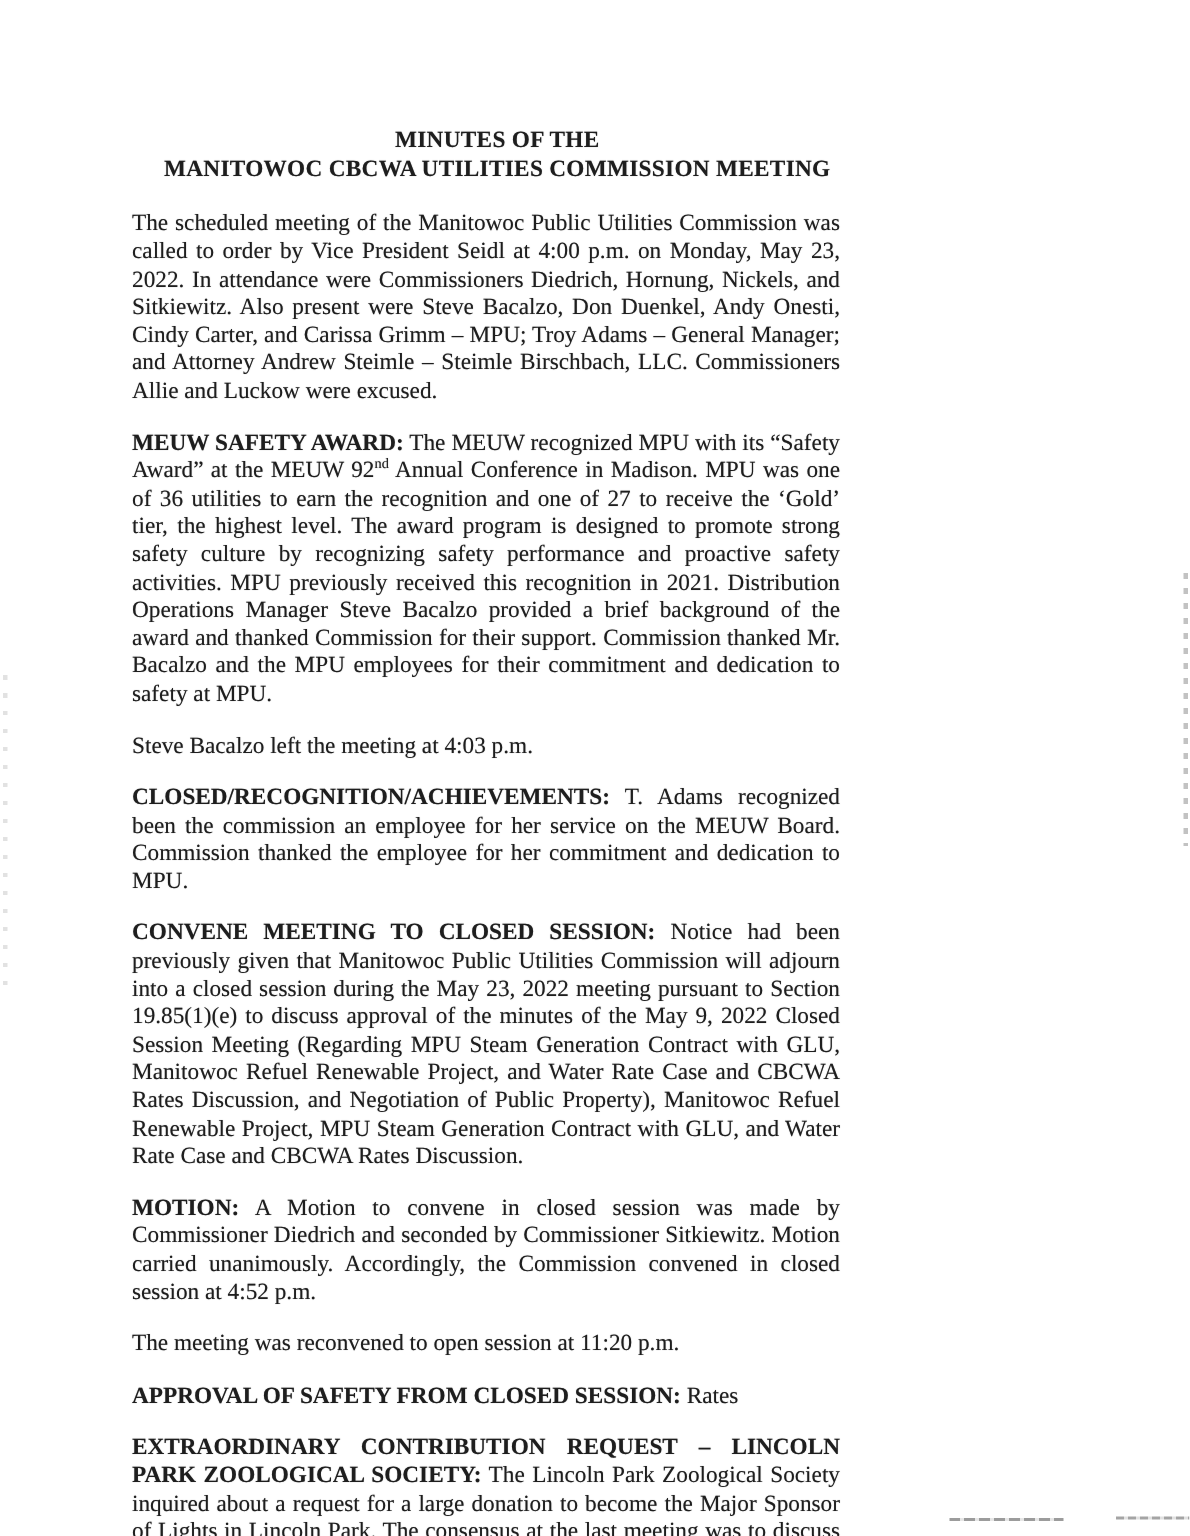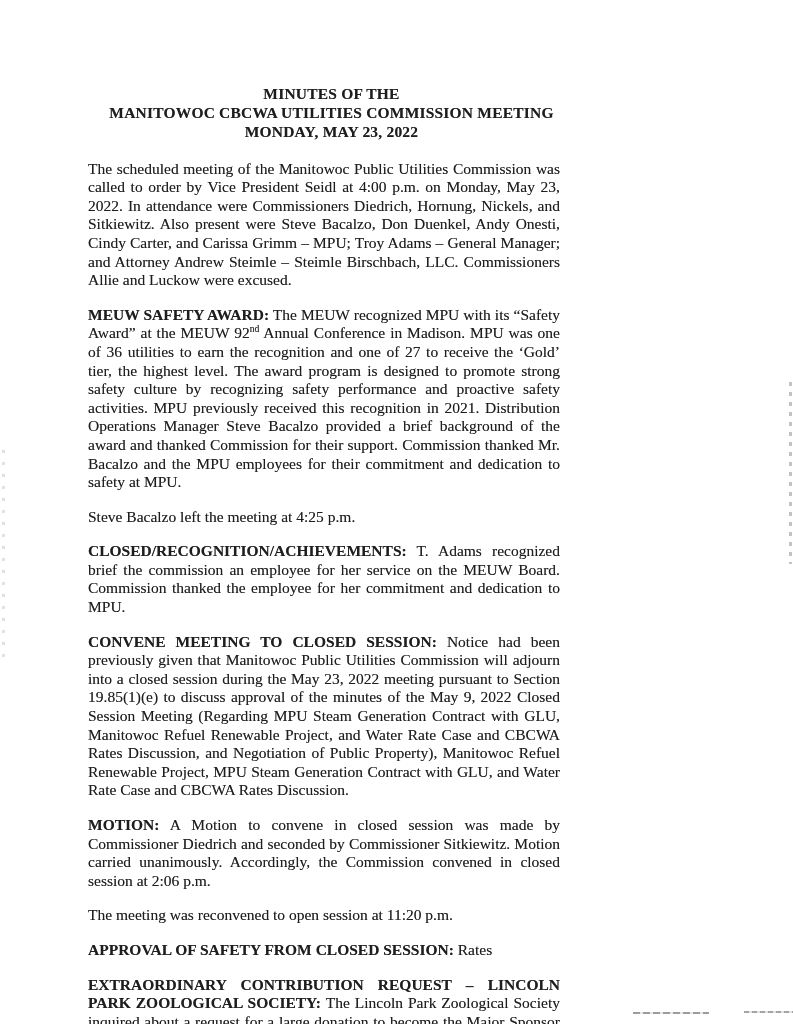--- a/index.html
+++ b/index.html
@@ -84,34 +84,33 @@
   }
 </style>
 </head>
 <body>
 
 <div class="page">
 
   <div class="title-block">
     <div>MINUTES OF THE</div>
     <div>MANITOWOC CBCWA UTILITIES COMMISSION MEETING</div>
-    <div>MONDAY, MAY 23, 2022</div>
   </div>
 
   <p class="para">The scheduled meeting of the Manitowoc Public Utilities Commission was called to order by Vice President Seidl at 4:00 p.m. on Monday, May 23, 2022. In attendance were Commissioners Diedrich, Hornung, Nickels, and Sitkiewitz. Also present were Steve Bacalzo, Don Duenkel, Andy Onesti, Cindy Carter, and Carissa Grimm – MPU; Troy Adams – General Manager; and Attorney Andrew Steimle – Steimle Birschbach, LLC. Commissioners Allie and Luckow were excused.</p>
 
   <p class="para"><b class="run-in">MEUW SAFETY AWARD:</b><span> The MEUW recognized MPU with its “Safety Award” at the MEUW 92</span><sup>nd</sup><span> Annual Conference in Madison.  MPU was one of 36 utilities to earn the recognition and one of 27 to receive the ‘Gold’ tier, the highest level. The award program is designed to promote strong safety culture by recognizing safety performance and proactive safety activities. MPU previously received this recognition in 2021. Distribution Operations Manager Steve Bacalzo provided a brief background of the award and thanked Commission for their support. Commission thanked Mr. Bacalzo and the MPU employees for their commitment and dedication to safety at MPU.</span></p>
 
-  <p class="para">Steve Bacalzo left the meeting at 4:25 p.m.</p>
+  <p class="para">Steve Bacalzo left the meeting at 4:03 p.m.</p>
 
-  <p class="para"><b class="run-in">CLOSED/RECOGNITION/ACHIEVEMENTS:</b><span> T. Adams recognized brief the commission an employee for her service on the MEUW Board. Commission thanked the employee for her commitment and dedication to MPU.</span></p>
+  <p class="para"><b class="run-in">CLOSED/RECOGNITION/ACHIEVEMENTS:</b><span> T. Adams recognized been the commission an employee for her service on the MEUW Board. Commission thanked the employee for her commitment and dedication to MPU.</span></p>
 
   <p class="para"><b class="run-in">CONVENE MEETING TO CLOSED SESSION:</b><span>  Notice had been previously given that Manitowoc Public Utilities Commission will adjourn into a closed session during the May 23, 2022 meeting pursuant to Section 19.85(1)(e) to discuss approval of the minutes of the May 9, 2022 Closed Session Meeting (Regarding MPU Steam Generation Contract with GLU, Manitowoc Refuel Renewable Project, and Water Rate Case and CBCWA Rates Discussion, and Negotiation of Public Property), Manitowoc Refuel Renewable Project, MPU Steam Generation Contract with GLU, and Water Rate Case and CBCWA Rates Discussion.</span></p>
 
-  <p class="para"><b class="run-in">MOTION:</b><span>  A Motion to convene in closed session was made by Commissioner Diedrich and seconded by Commissioner Sitkiewitz. Motion carried unanimously. Accordingly, the Commission convened in closed session at 2:06 p.m.</span></p>
+  <p class="para"><b class="run-in">MOTION:</b><span>  A Motion to convene in closed session was made by Commissioner Diedrich and seconded by Commissioner Sitkiewitz. Motion carried unanimously. Accordingly, the Commission convened in closed session at 4:52 p.m.</span></p>
 
   <p class="para">The meeting was reconvened to open session at 11:20 p.m.</p>
 
   <p class="para"><b class="run-in">APPROVAL OF SAFETY FROM CLOSED SESSION:</b><span> Rates</span></p>
 
   <p class="para"><b class="run-in">EXTRAORDINARY CONTRIBUTION REQUEST – LINCOLN PARK ZOOLOGICAL SOCIETY:</b><span>  The Lincoln Park Zoological Society inquired about a request for a large donation to become the Major Sponsor of Lights in Lincoln Park. The consensus at the last meeting was to discuss the funding request further with LPZS. T. Adams met with Bill Fricke and Douglas Koch to discuss alternative options to funding amounts and agree an acceptable sponsor fee of $5,000 from MPU. This will grant MPU the opportunity to host the lighting collection event and along with other benefits.</span></p>
 
 </div>
 
 <div class="artifact artifact-right-edge"></div>

